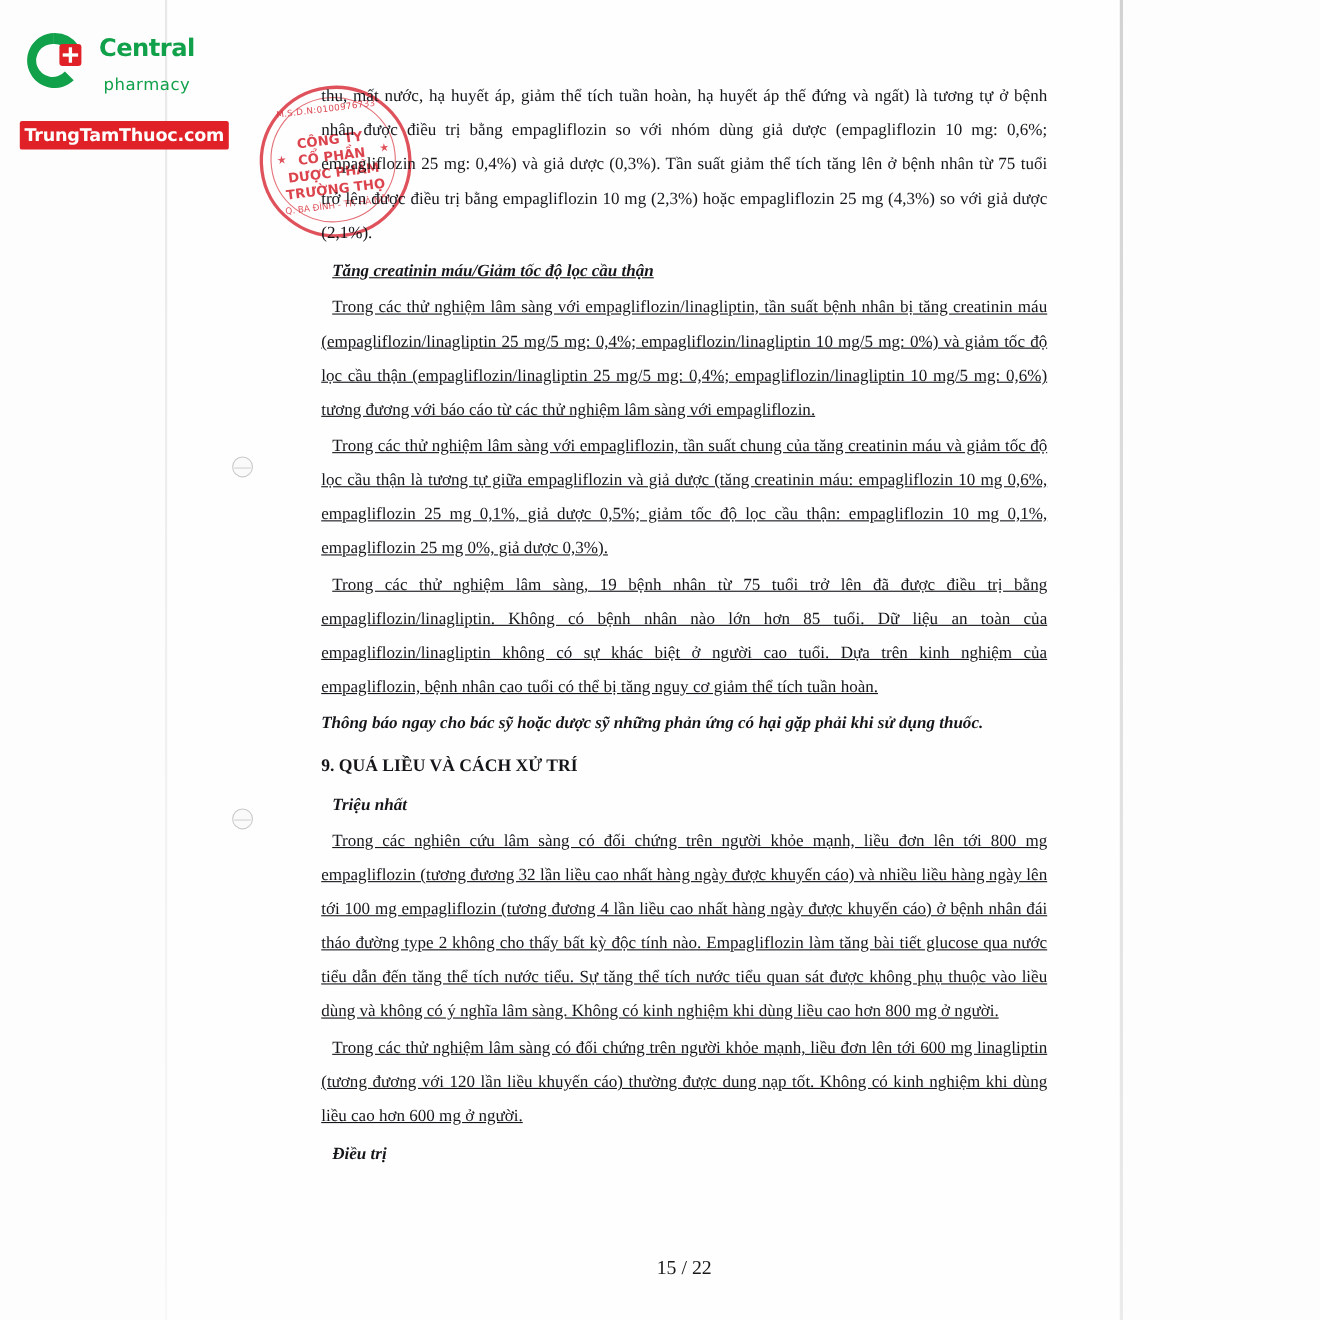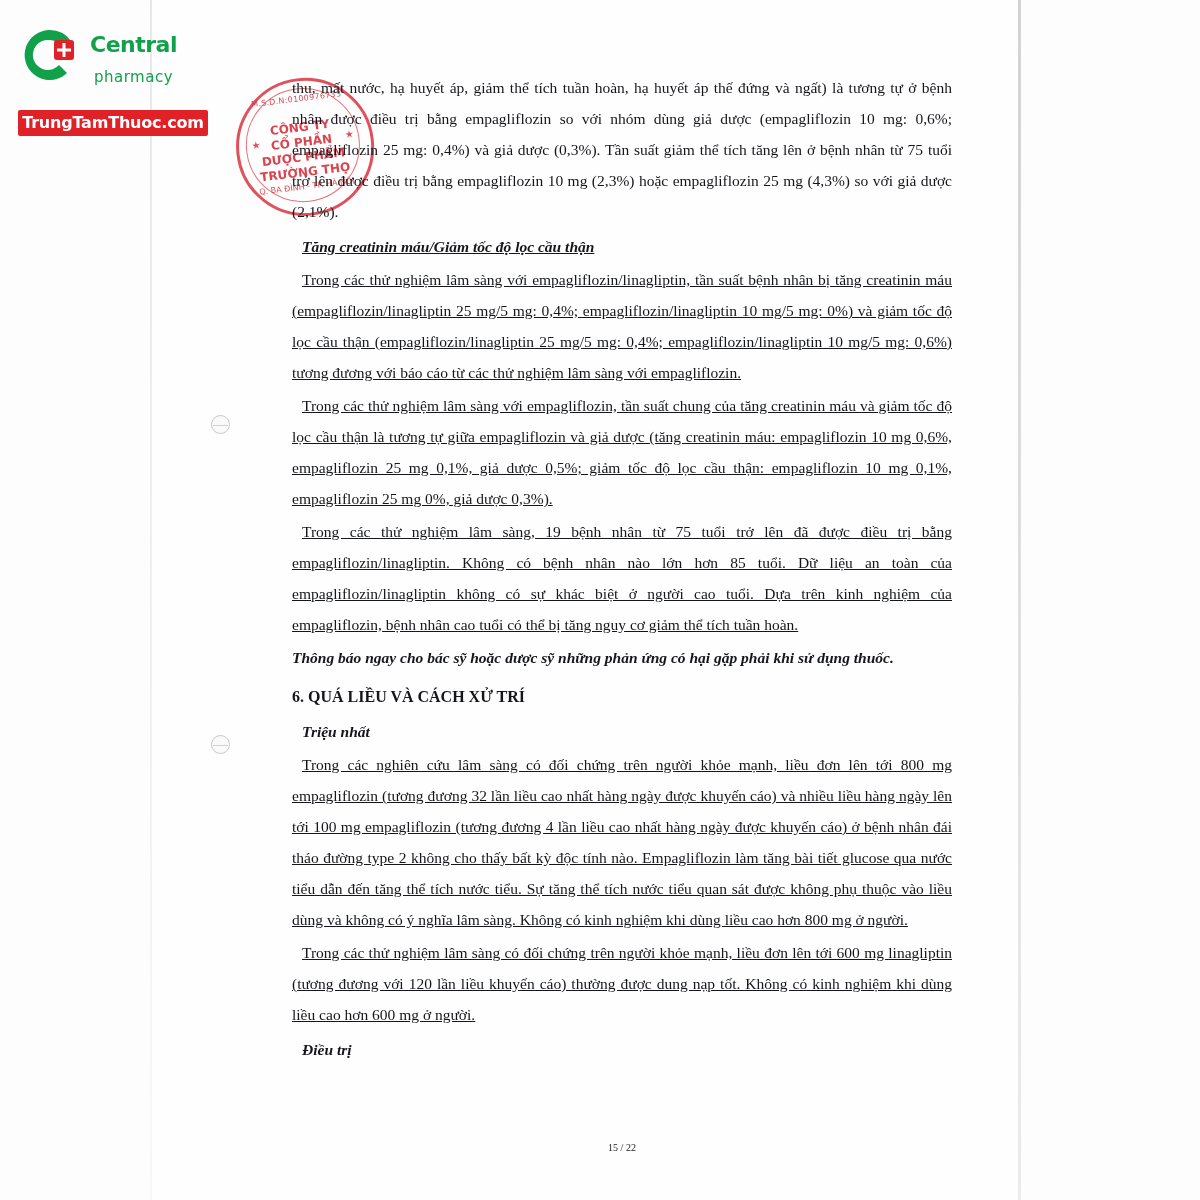--- a/index.html
+++ b/index.html
@@ -221,21 +221,21 @@
   .indent {
     text-indent: 10px;
     text-decoration: underline;
   }
   .page-number {
     position: absolute;
     left: 292px;
     top: 1142px;
     width: 660px;
     text-align: center;
-    font-size: 10px;
+    font-size: 18px;
     color: #1a1a1a;
   }
 
   
   .ghost {
     position: absolute;
     color: rgba(120,130,140,0.13);
     font-size: 15px;
     line-height: 31px;
     width: 700px;
@@ -295,21 +295,21 @@
   <div class="sub-head">Tăng creatinin máu/Giảm tốc độ lọc cầu thận</div>
 
   <p class="indent">Trong các thử nghiệm lâm sàng với empagliflozin/linagliptin, tần suất bệnh nhân bị tăng creatinin máu (empagliflozin/linagliptin 25 mg/5 mg: 0,4%; empagliflozin/linagliptin 10 mg/5 mg: 0%) và giảm tốc độ lọc cầu thận (empagliflozin/linagliptin 25 mg/5 mg: 0,4%; empagliflozin/linagliptin 10 mg/5 mg: 0,6%) tương đương với báo cáo từ các thử nghiệm lâm sàng với empagliflozin.</p>
   <p class="indent">Trong các thử nghiệm lâm sàng với empagliflozin, tần suất chung của tăng creatinin máu và giảm tốc độ lọc cầu thận là tương tự giữa empagliflozin và giả dược (tăng creatinin máu: empagliflozin 10 mg 0,6%, empagliflozin 25 mg 0,1%, giả dược 0,5%; giảm tốc độ lọc cầu thận: empagliflozin 10 mg 0,1%, empagliflozin 25 mg 0%, giả dược 0,3%).</p>
 
 
   <p class="indent">Trong các thử nghiệm lâm sàng, 19 bệnh nhân từ 75 tuổi trở lên đã được điều trị bằng empagliflozin/linagliptin. Không có bệnh nhân nào lớn hơn 85 tuổi. Dữ liệu an toàn của empagliflozin/linagliptin không có sự khác biệt ở người cao tuổi. Dựa trên kinh nghiệm của empagliflozin, bệnh nhân cao tuổi có thể bị tăng nguy cơ giảm thể tích tuần hoàn.</p>
 
   <p class="bold-note">Thông báo ngay cho bác sỹ hoặc dược sỹ những phản ứng có hại gặp phải khi sử dụng thuốc.</p>
 
-  <div class="section-head">6. QUÁ LIỀU VÀ CÁCH XỬ TRÍ</div>
+  <div class="section-head">9. QUÁ LIỀU VÀ CÁCH XỬ TRÍ</div>
 
   <div class="sub-head-plain">Triệu nhất</div>
 
   <p class="indent">Trong các nghiên cứu lâm sàng có đối chứng trên người khỏe mạnh, liều đơn lên tới 800 mg empagliflozin (tương đương 32 lần liều cao nhất hàng ngày được khuyến cáo) và nhiều liều hàng ngày lên tới 100 mg empagliflozin (tương đương 4 lần liều cao nhất hàng ngày được khuyến cáo) ở bệnh nhân đái tháo đường type 2 không cho thấy bất kỳ độc tính nào. Empagliflozin làm tăng bài tiết glucose qua nước tiểu dẫn đến tăng thể tích nước tiểu. Sự tăng thể tích nước tiểu quan sát được không phụ thuộc vào liều dùng và không có ý nghĩa lâm sàng. Không có kinh nghiệm khi dùng liều cao hơn 800 mg ở người.</p>
   <p class="indent">Trong các thử nghiệm lâm sàng có đối chứng trên người khỏe mạnh, liều đơn lên tới 600 mg linagliptin (tương đương với 120 lần liều khuyến cáo) thường được dung nạp tốt. Không có kinh nghiệm khi dùng liều cao hơn 600 mg ở người.</p>
 
   <div class="sub-head-plain">Điều trị</div>
 </div>
 
 <div class="page-number">15 / 22</div>

